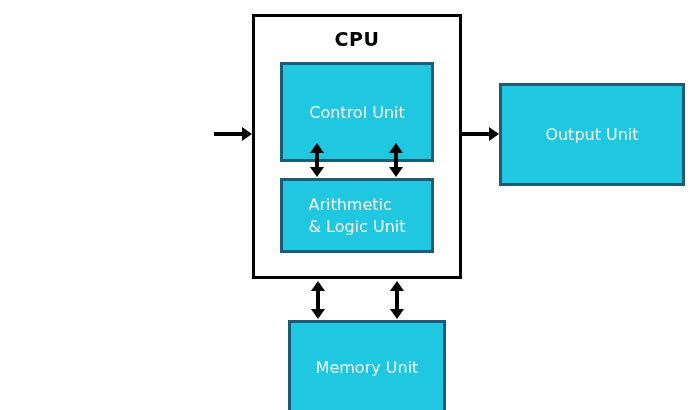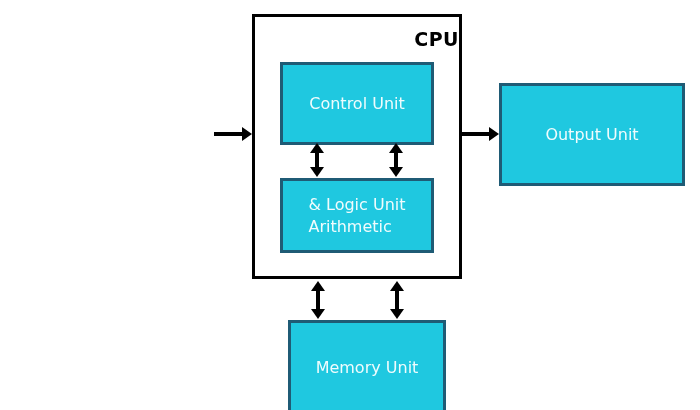--- a/index.html
+++ b/index.html
@@ -38,21 +38,21 @@
     position: absolute;
     left: 252px; top: 14px;
     width: 210px; height: 265px;
     background: var(--background);
     border: 3px solid var(--cpu-border);
   }
   .cpu-title {
     position: absolute;
     left: 0; top: 11px;
     width: 100%;
-    text-align: right;
+    text-align: center;
     font-size: 19px;
     font-weight: bold;
     color: var(--title-text);
     letter-spacing: 0.5px;
   }
   .alu-text { text-align: left; line-height: 22px; }
   
   .arrow-h { position: absolute; height: 14px; }
   .arrow-h .shaft {
     position: absolute; top: 5px; left: 0; right: 8px; height: 4px;
@@ -85,28 +85,28 @@
 </head>
 <body>
 
 <div class="canvas">
 
 
   <div class="cpu">
     <div class="cpu-title">CPU</div>
   </div>
 
-  <div class="box" style="left:280px;top:62px;width:154px;height:83px">
+  <div class="box" style="left:280px;top:62px;width:154px;height:100px">
     <span>Control Unit</span>
   </div>
 
   <div class="box" style="left:280px;top:178px;width:154px;height:75px">
     <div class="alu-text">
+      <div>Arithmetic</div>
       <div>&amp; Logic Unit</div>
-      <div>Arithmetic</div>
     </div>
   </div>
 
   <div class="box" style="left:499px;top:83px;width:186px;height:103px">
     <span>Output Unit</span>
   </div>
 
   <div class="box" style="left:288px;top:320px;width:158px;height:95px">
     <span>Memory Unit</span>
   </div>

